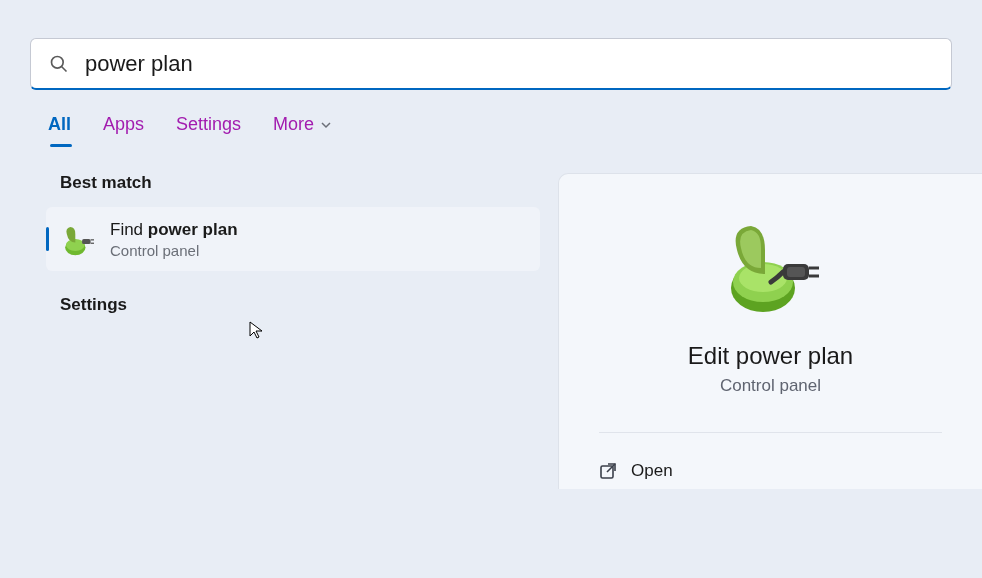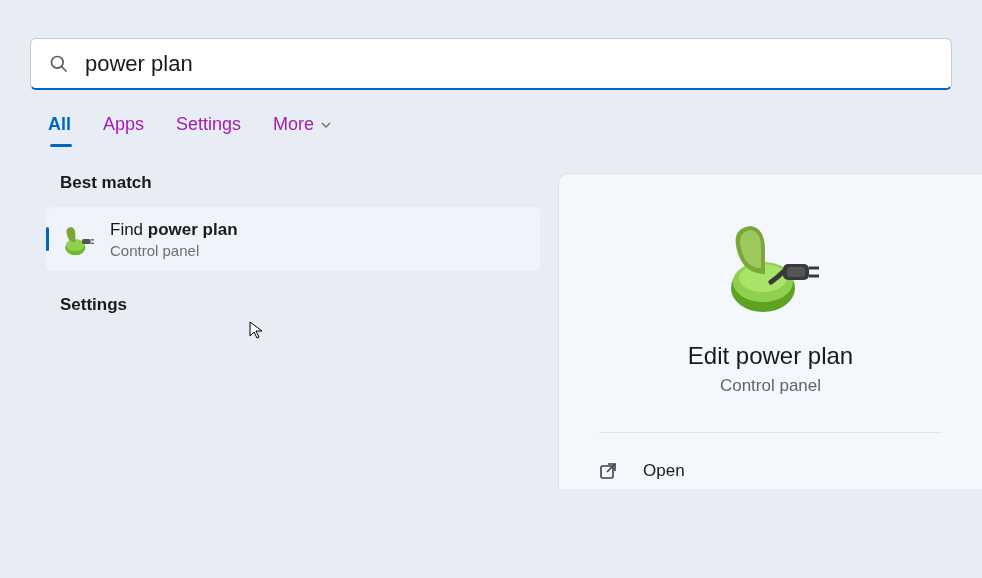--- a/index.html
+++ b/index.html
@@ -188,21 +188,21 @@
       margin-bottom: 36px;
     }
     .detail-actions {
       width: 100%;
       border-top: 1px solid #e0e4eb;
       padding-top: 20px;
     }
     .action-row {
       display: flex;
       align-items: center;
-      gap: 26px;
+      gap: 14px;
       font-size: 17px;
       color: #1a1a1a;
       cursor: pointer;
       padding: 8px 0;
     }
     .open-icon {
       width: 18px;
       height: 18px;
       stroke: #3a3f4a;
       stroke-width: 1.6;

